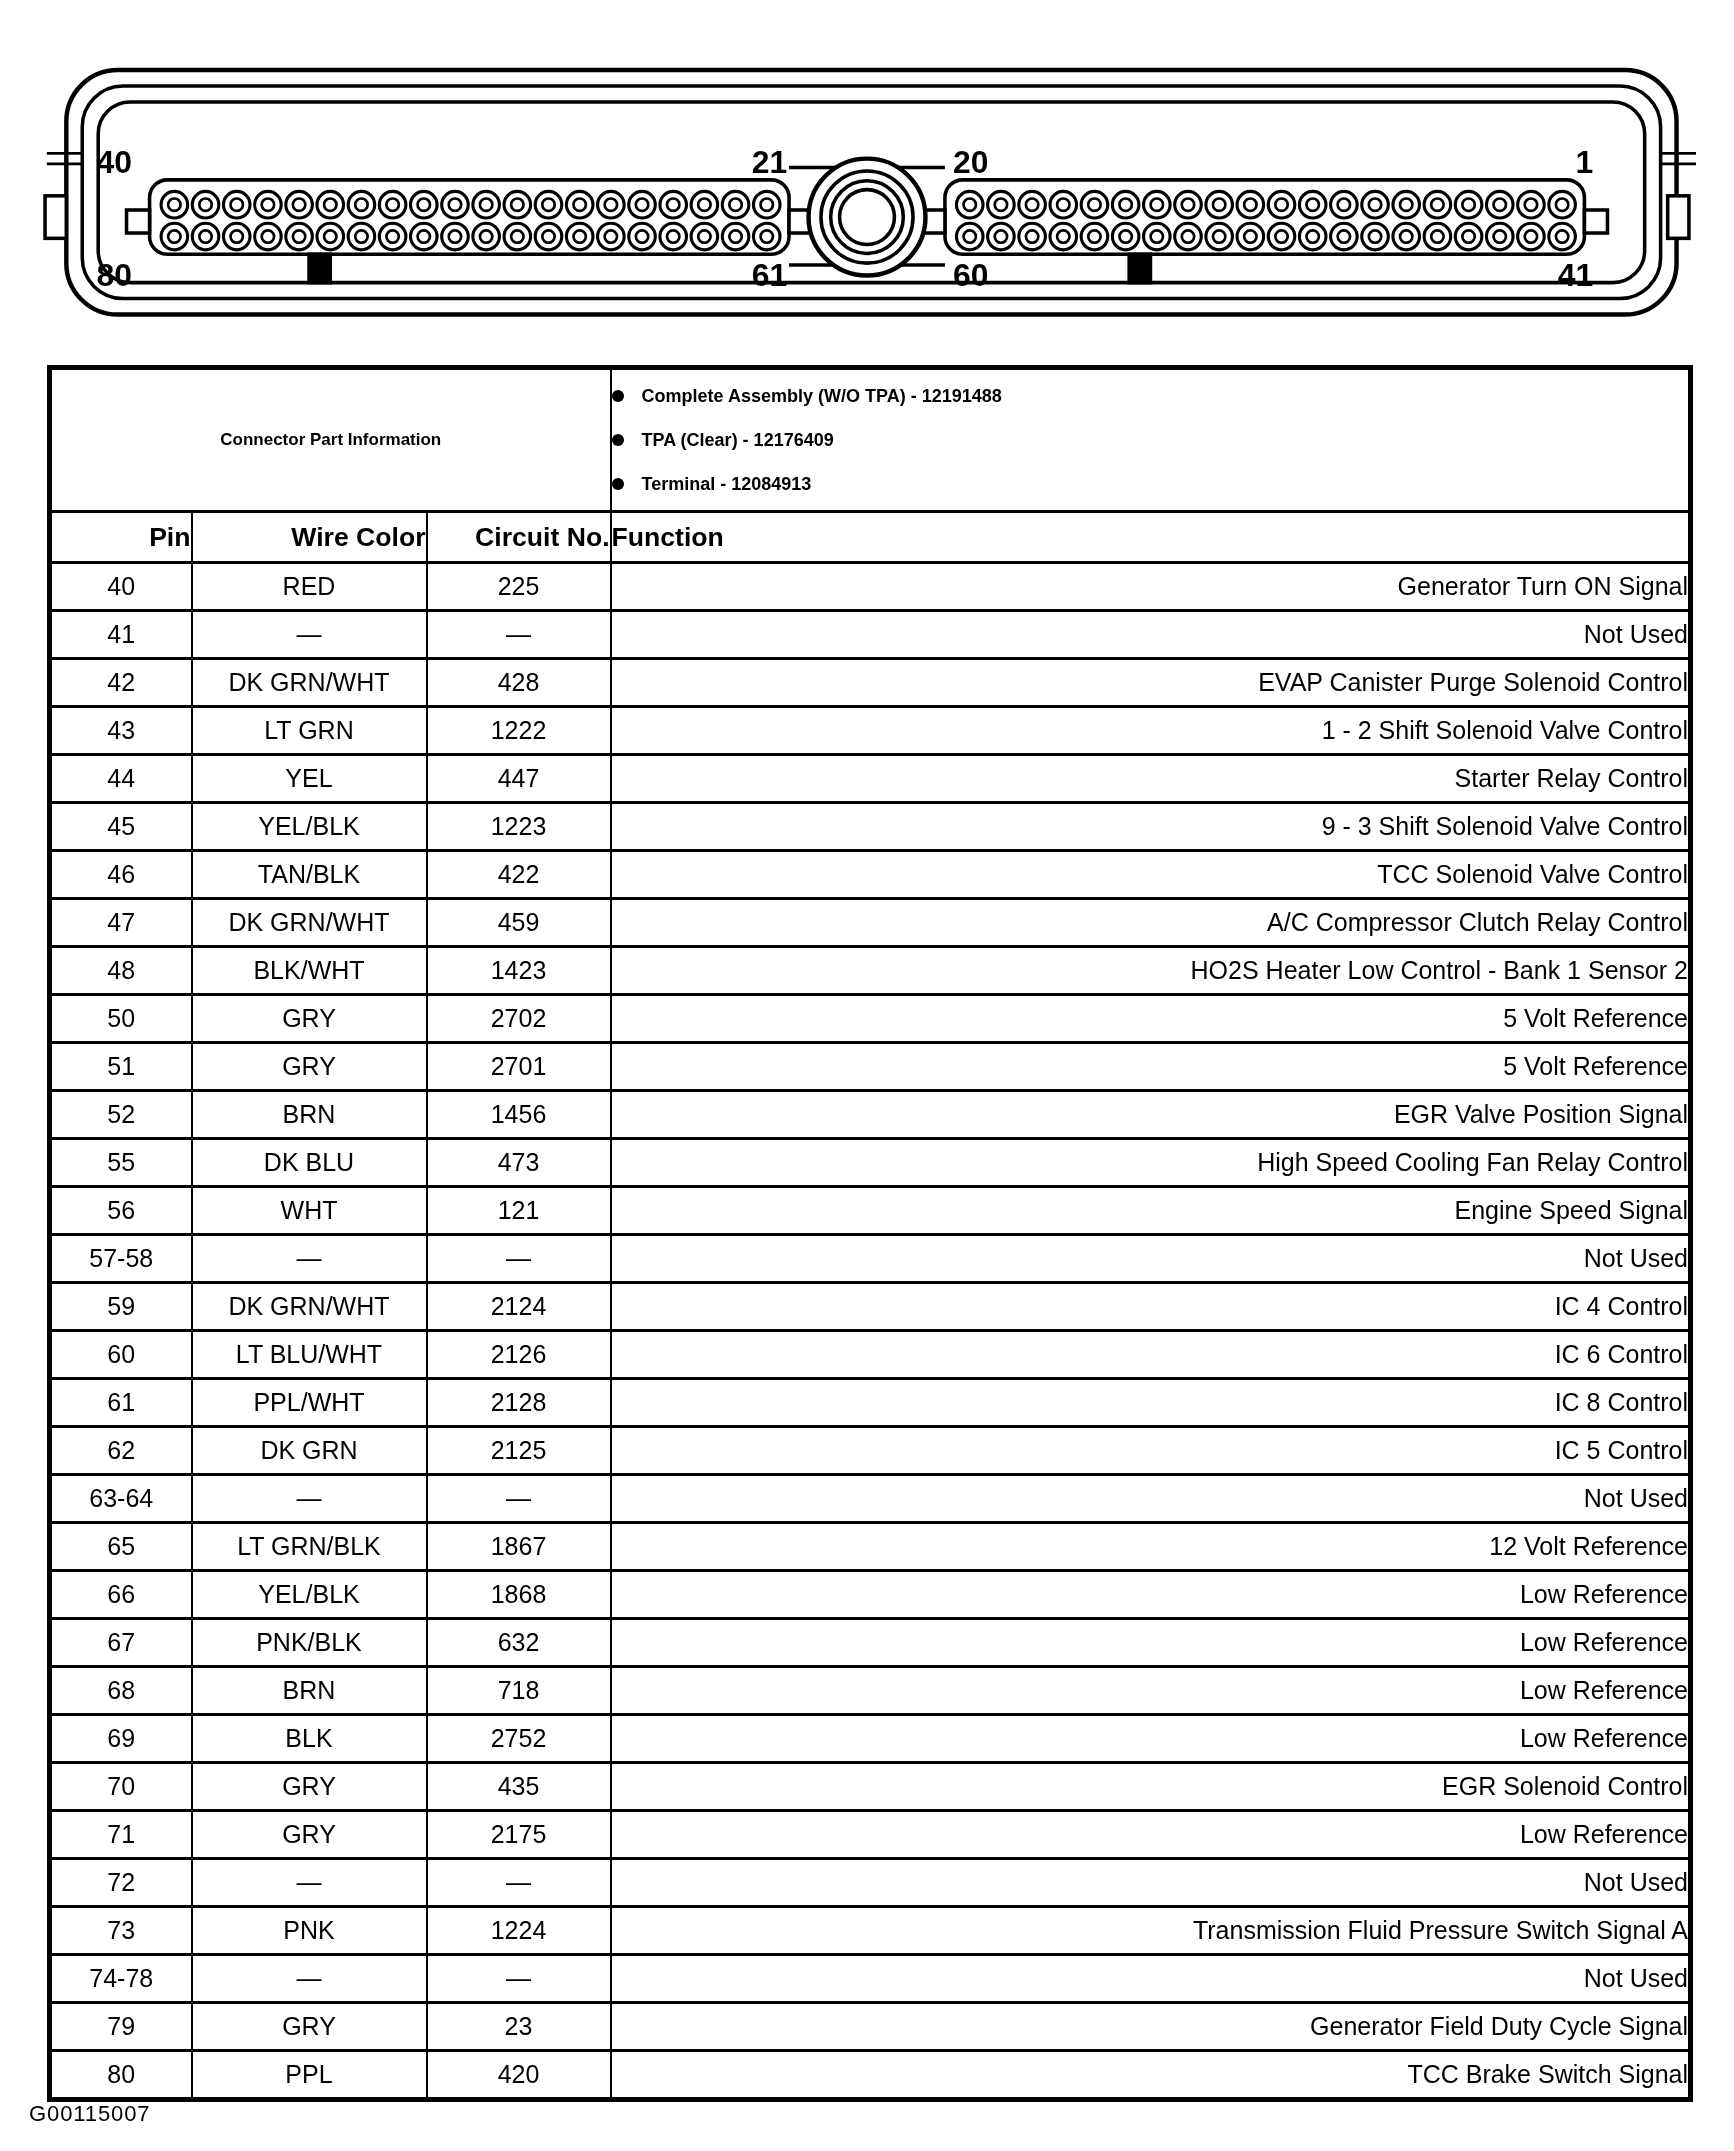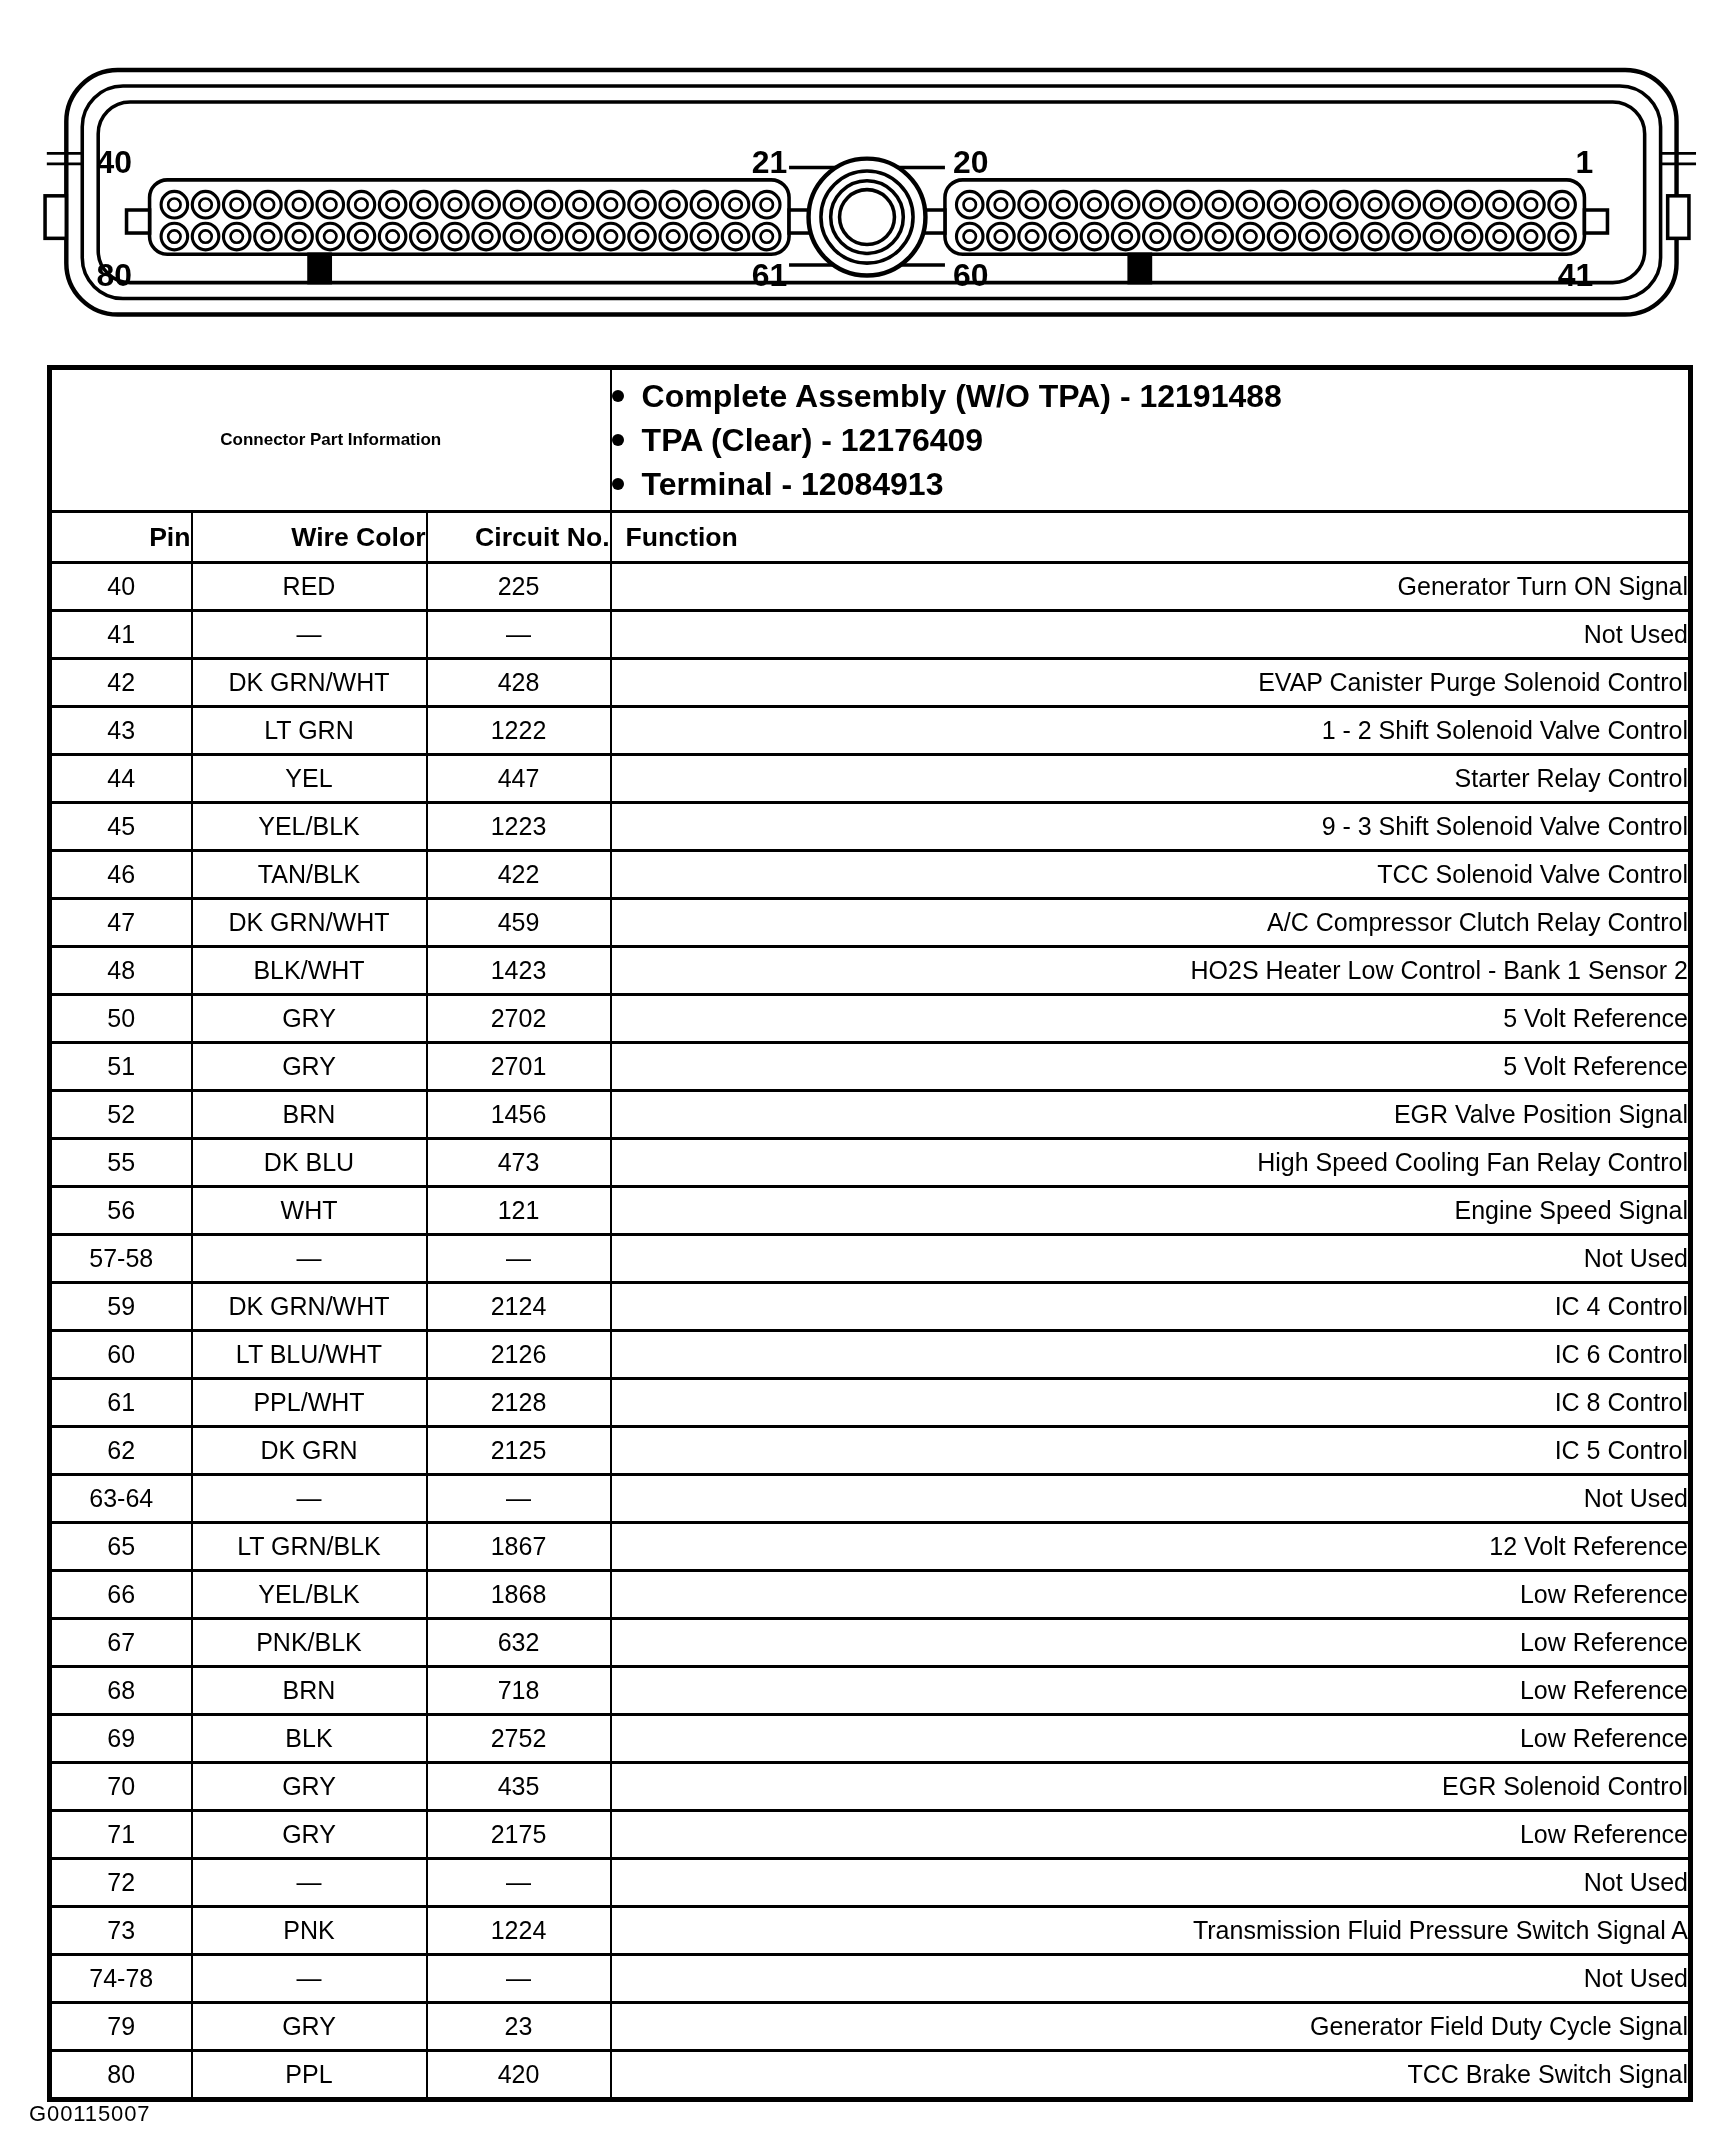--- a/index.html
+++ b/index.html
@@ -56,21 +56,21 @@
     font-weight: 700;
     font-size: 17px;
   }
   td.info-list {
     height: 140px;
     vertical-align: middle;
     padding-left: 44px;
   }
   .bullet-item {
     font-weight: 700;
-    font-size: 32px;
+    font-size: 18px;
     line-height: 44px;
     display: flex;
     align-items: center;
   }
   .bullet-dot {
     display: inline-block;
     width: 12.4px;
     height: 12.4px;
     background: #000;
     border-radius: 50%;
@@ -79,21 +79,20 @@
   }
   tr.cols-row th {
     height: 48px;
     font-weight: 700;
     font-size: 26.6px;
     text-align: right;
     vertical-align: middle;
   }
   tr.cols-row th.func-col {
     text-align: left;
-    padding-left: 14px;
   }
   tr.data-row td {
     height: 45px;
     font-size: 25px;
     font-weight: 400;
     text-align: center;
     vertical-align: middle;
   }
   tr.data-row td.func-cell {
     text-align: right;

